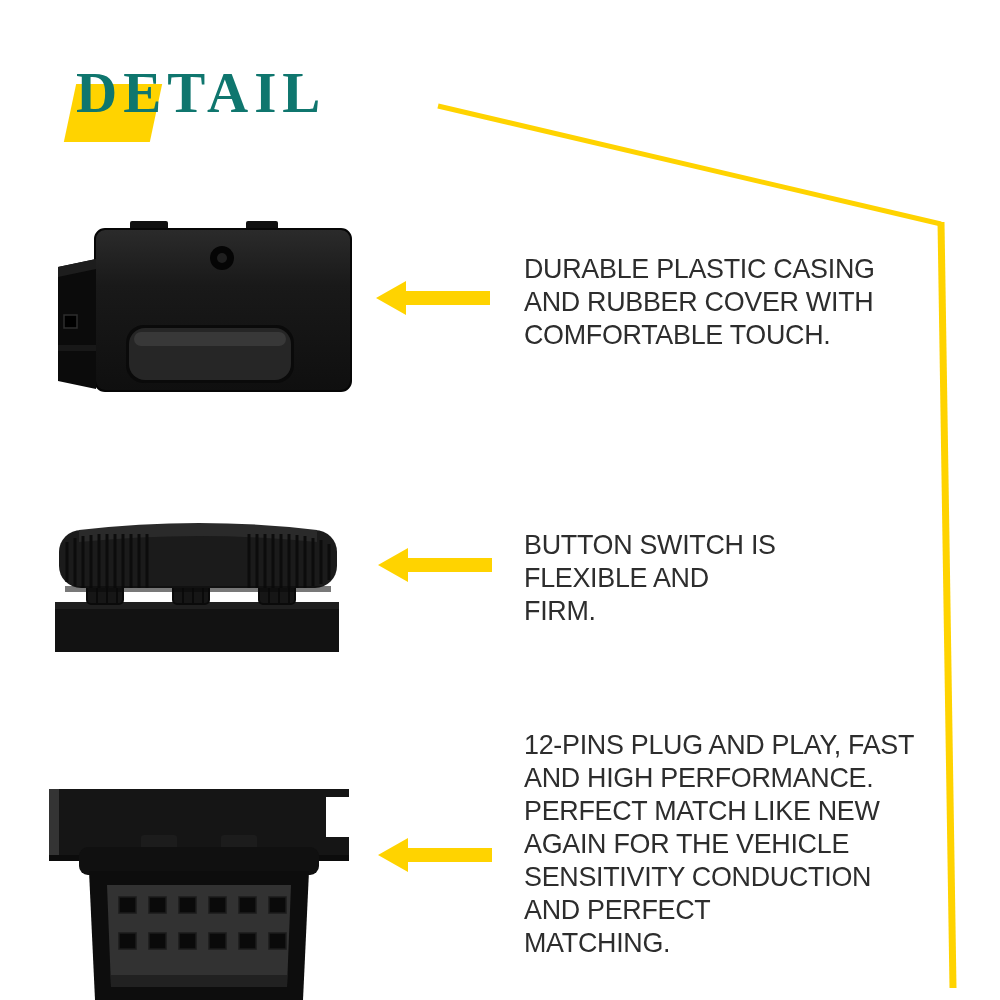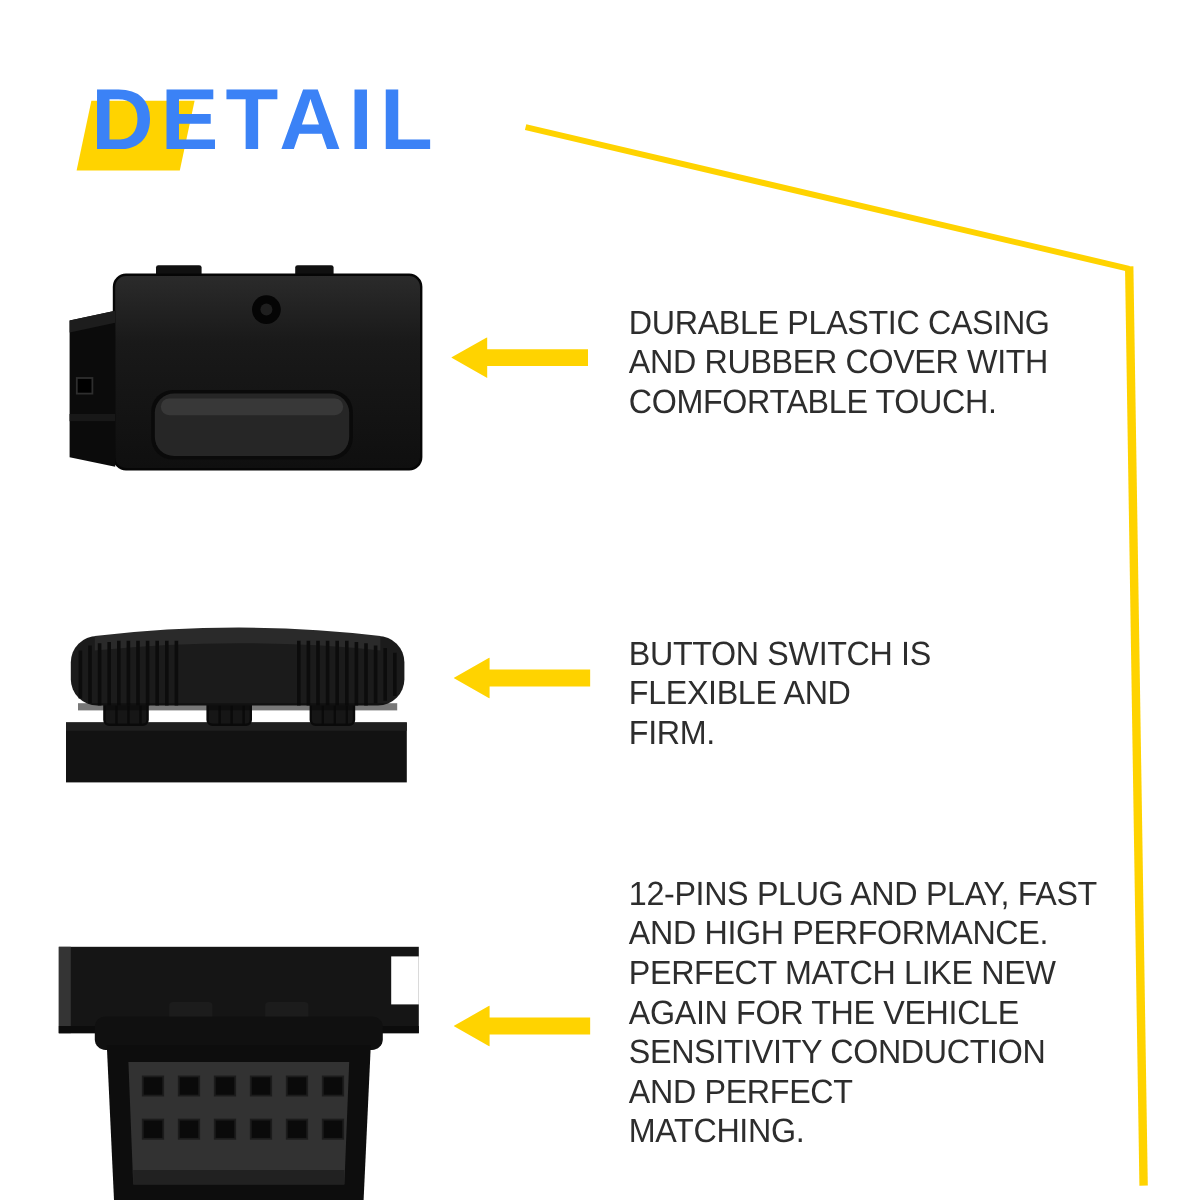--- a/index.html
+++ b/index.html
@@ -8,22 +8,22 @@
     background:#ffffff; overflow:hidden;
     font-family:"Liberation Sans", sans-serif;
   }
   
   .title-accent {
     position:absolute; left:70px; top:84px; width:86px; height:58px;
     background:#FFD300; transform:skewX(-12deg); z-index:1;
   }
   .page-title {
     position:absolute; left:76px; top:64px; z-index:2;
-    font-size:72px; line-height:1; font-weight:bold;
-    letter-spacing:6px; color:#3b82f6; margin:0;
+    font-size:57px; line-height:1; font-weight:bold;
+    letter-spacing:6px; color:#0f766e; margin:0;font-family:Liberation Serif, serif;
   }
   
   .deco-lines { position:absolute; left:0; top:0; width:1000px; height:1000px; z-index:0; pointer-events:none; }
   
   .figure { position:absolute; margin:0; z-index:1; }
   .fig-1 { left:50px;  top:215px; width:310px; height:185px; }
   .fig-2 { left:45px;  top:512px; width:310px; height:145px; }
   .fig-3 { left:45px;  top:785px; width:310px; height:215px; }
   .figure svg { display:block; width:100%; height:100%; }
   

